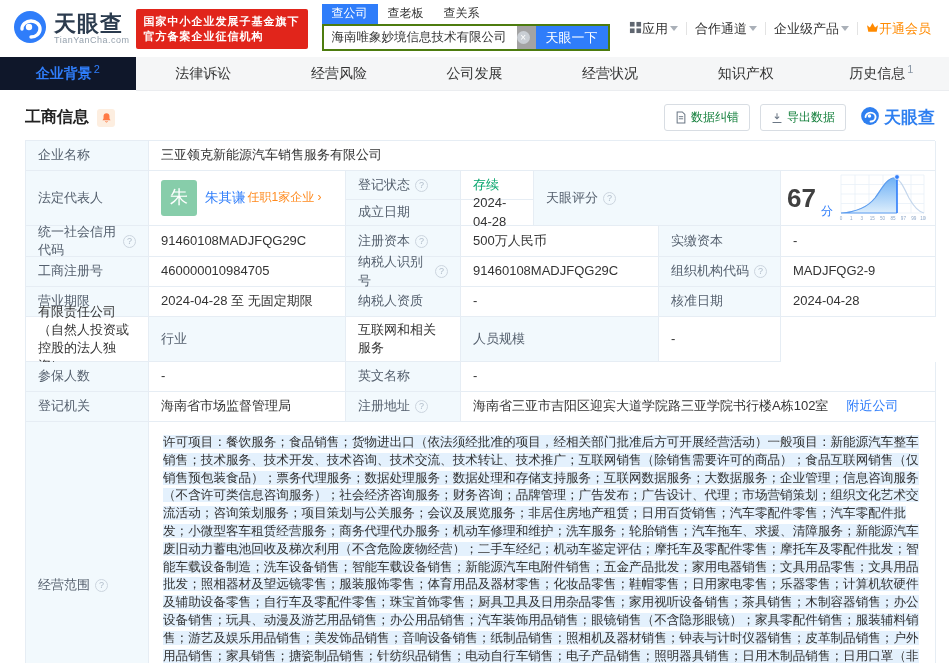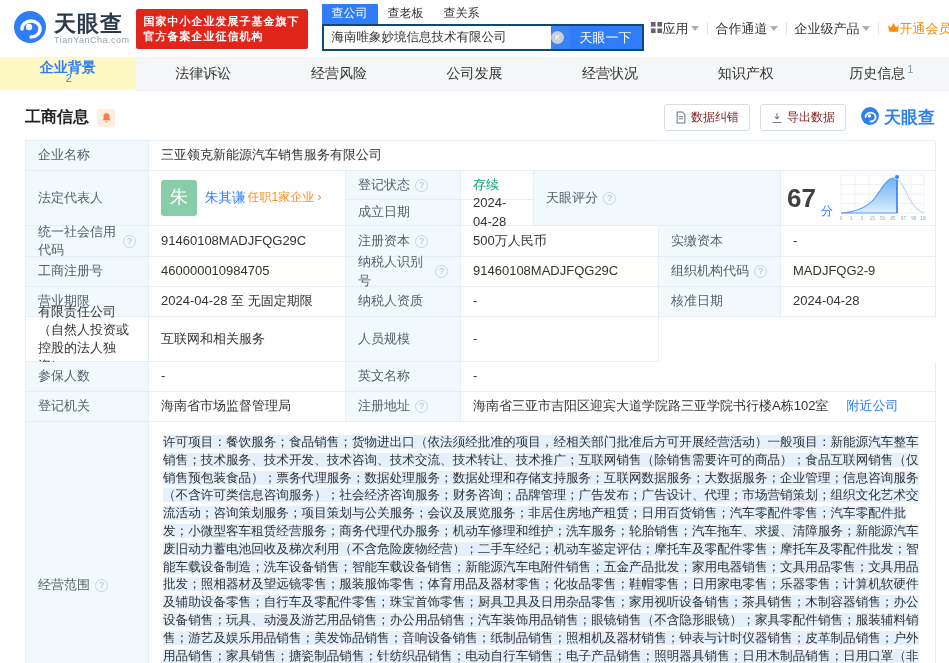--- a/index.html
+++ b/index.html
@@ -10,49 +10,49 @@
   .hdr { height:57px; display:flex; align-items:center; padding:0 12px; background:#fff; }
   .logo { display:flex; align-items:center; gap:6px; }
   .logo-txt .brand { font-size:22px; font-weight:bold; color:#2b3b4e; letter-spacing:1px; line-height:22px; }
   .logo-txt .domain { font-size:9px; color:#95a1ad; letter-spacing:.5px; }
   .redbadge { margin-left:6px; background:#e1251b; color:#fff; font-size:11px; font-weight:bold;
               padding:5px 8px; line-height:15px; border-radius:2px; letter-spacing:1px; white-space:nowrap; }
   .searchwrap { margin-left:14px; }
   .stabs { display:flex; align-items:flex-end; height:18px; font-size:12px; }
   .stab { padding:1px 10px 2px; cursor:pointer; color:#333; }
   .stab.active { background:#2f7dfa; color:#fff; }
-  .sbox { display:flex; height:27px; border:2px solid #0c4a6e; width:322px; background:#3b82f6; }
+  .sbox { display:flex; height:27px; border:2px solid #4d7c0f; width:288px; background:#a3a3a3; }
   .sbox input { flex:1; border:none; outline:none; font-size:12.5px; padding:0 8px; color:#333; font-family:inherit; }
   .clear-ic { align-self:center; width:13px; height:13px; border-radius:50%; background:#c9ced4; color:#fff;
               font-size:10px; line-height:13px; text-align:center; margin-right:6px; cursor:pointer; flex:none; }
   .sbtn { width:72px; background:#2f7dfa; color:#fff; font-size:13px; display:flex; align-items:center;
           justify-content:center; cursor:pointer; flex:none; }
   .topnav { margin-left:auto; display:flex; align-items:center; font-size:13px; color:#333; white-space:nowrap; }
   .tn-item { display:flex; align-items:center; gap:0; cursor:pointer; padding:0 6px; }
   .tn-div { width:1px; height:13px; background:#e3e3e3; margin:0 2px; }
   .caret { width:0; height:0; border-left:4px solid transparent; border-right:4px solid transparent;
            border-top:5px solid #aab0b8; margin-left:2px; }
   .vip { color:#ff8a00; }
 
   
   .tabbar { height:34px; display:flex; background:#f5f6f7; border-bottom:1px solid #ebedf0; }
   .mtab { flex:1; display:flex; align-items:center; justify-content:center; font-size:14px; color:#333;
           cursor:pointer; border-bottom:1px solid #ebedf0; margin-bottom:-1px; }
-  .mtab.active { background:#fef9c3; color:#2f7dfa; font-weight:bold; border-bottom-color:#fff;flex-direction:column; }
+  .mtab.active { background:#0f172a; color:#2f7dfa; font-weight:bold; border-bottom-color:#fff; }
   .sup { font-size:11px; position:relative; top:-5px; margin-left:2px; font-weight:normal; }
   .sup.blue { color:#2f7dfa; }
   .sup.gray { color:#8a97a5; }
 
   
   .sechdr { display:flex; align-items:center; padding:13px 14px 9px 25px; }
   .sectitle { font-size:16px; font-weight:bold; color:#222; }
   .hotbadge { width:18px; height:18px; background:#fdeee0; border-radius:3px; margin-left:8px;
               display:flex; align-items:center; justify-content:center; }
   .obtn { display:inline-flex; align-items:center; gap:4px; border:1px solid #d8dde3; border-radius:3px;
-          padding:4px 10px; font-size:12px; color:#7f1d1d; background:#fff; cursor:pointer; margin-left:10px; }
+          padding:4px 10px; font-size:12px; color:#15803d; background:#fff; cursor:pointer; margin-left:10px; }
   .wmark { display:flex; align-items:center; gap:4px; margin-left:14px; }
   .wmark .wtxt { font-size:17px; font-weight:bold; color:#2e7ff0; }
   .spacer { flex:1; }
 
   
   .tbl { width:910px; margin:0 14px 0 25px; border-top:1px solid #e6edf4; border-left:1px solid #e6edf4; font-size:13px; }
   .row { display:grid; }
   .r1,.r9 { grid-template-columns:123px 787px; }
   .r2 { grid-template-columns:123px 197px 115px 73px 247px 155px; grid-template-rows:29px 26px; }
   .r3,.r4,.r5,.r6 { grid-template-columns:123px 197px 115px 198px 122px 155px; }
@@ -307,20 +307,21 @@
     <div class="cell lb">营业期限</div>
     <div class="cell val">2024-04-28 至 无固定期限</div>
     <div class="cell lb">纳税人资质</div>
     <div class="cell val">-</div>
     <div class="cell lb">核准日期</div>
     <div class="cell val">2024-04-28</div>
   </div>
 
   <div class="row r6">
     <div class="cell val">有限责任公司（自然人投资或控股的法人独资）</div>
+    <div class="cell lb">行业</div>
     <div class="cell val">互联网和相关服务</div>
     <div class="cell lb">人员规模</div>
     <div class="cell val">-</div>
   </div>
 
   <div class="row r7">
     <div class="cell lb">参保人数</div>
     <div class="cell val">-</div>
     <div class="cell lb">英文名称</div>
     <div class="cell val">-</div>

